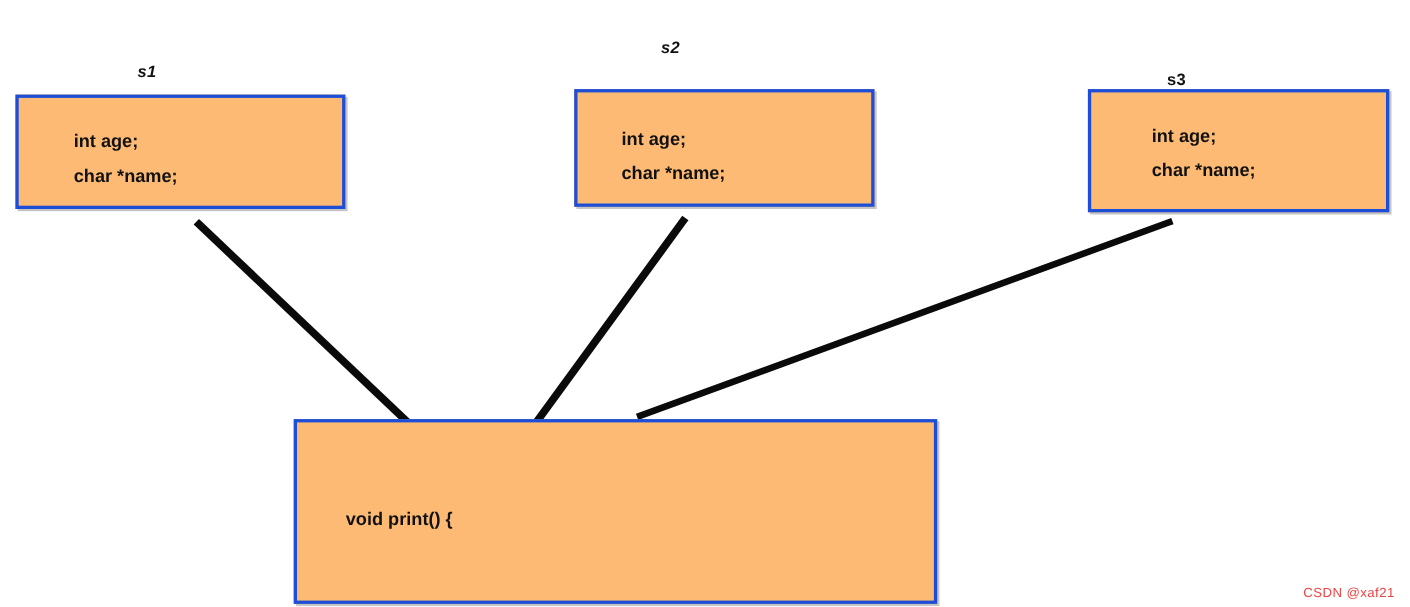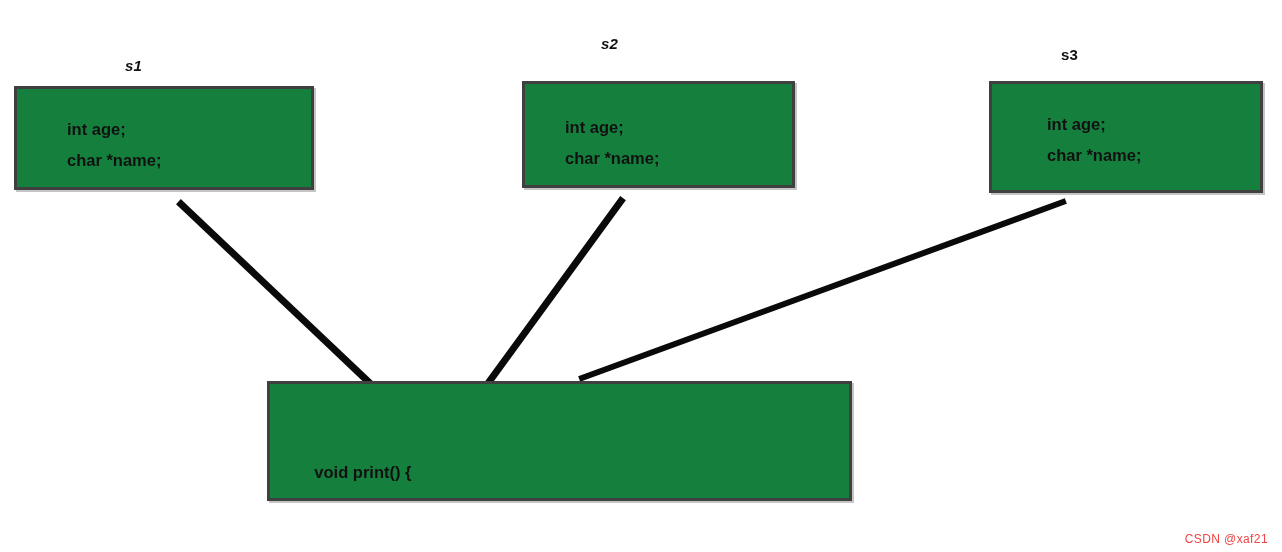--- a/index.html
+++ b/index.html
@@ -28,22 +28,22 @@
     top: 0;
     width: 1282px;
     height: 552px;
     pointer-events: none;
   }
 
   
   .node-box {
     position: absolute;
     box-sizing: border-box;
-    background: #15803d;
-    border: 3px solid #404040;
+    background: #fdba74;
+    border: 3px solid #1d4ed8;
     box-shadow: 2px 2px 0 0 rgba(150,150,150,0.55);
   }
 
   .box-label {
     position: absolute;
     font-weight: bold;
     font-size: 15px;
     color: #111111;
     letter-spacing: 0.2px;
     white-space: nowrap;
@@ -105,29 +105,29 @@
   </div>
 
   <div class="box-label" style="left:601px; top:35px;font-style:italic;">s2</div>
   <div class="node-box" style="left:522px; top:81px; width:273px; height:107px;">
     <div class="field-list" style="left:40px; top:28px;">
       <span class="field-line">int age;</span>
       <span class="field-line">char *name;</span>
     </div>
   </div>
 
-  <div class="box-label" style="left:1061px; top:46px;text-align:center;">s3</div>
+  <div class="box-label" style="left:1061px; top:64px;text-align:center;">s3</div>
   <div class="node-box" style="left:989px; top:81px; width:274px; height:112px;">
     <div class="field-list" style="left:55px; top:25px;">
       <span class="field-line">int age;</span>
       <span class="field-line">char *name;</span>
     </div>
   </div>
 
-  <div class="node-box" style="left:267px; top:381px; width:585px; height:120px;text-align:right;">
+  <div class="node-box" style="left:267px; top:381px; width:585px; height:168px;text-align:right;">
     <div class="code-block" style="left:26px; top:8px;">
       <span class="code-line">    void print() {</span>
       
       
       
     </div>
   </div>
 
   <div id="watermark">CSDN @xaf21</div>
 

